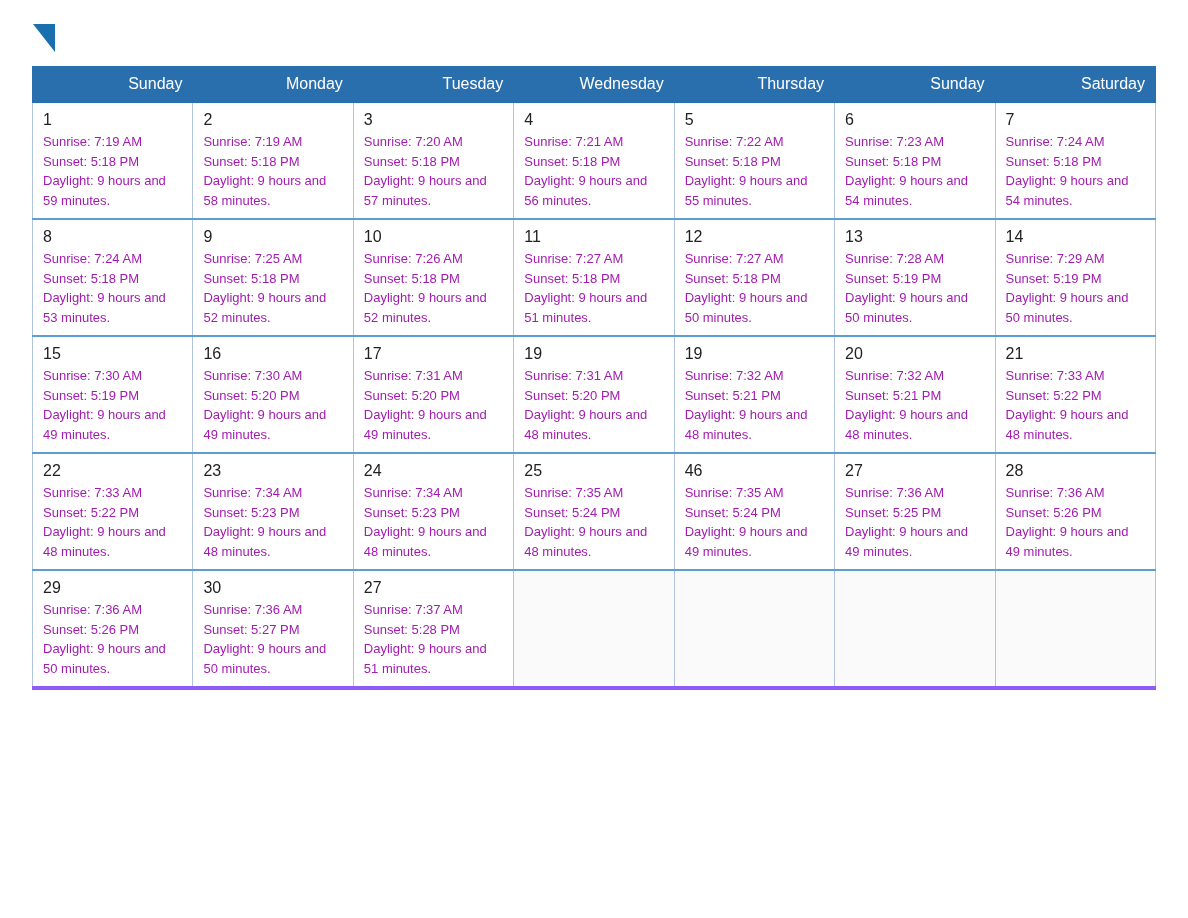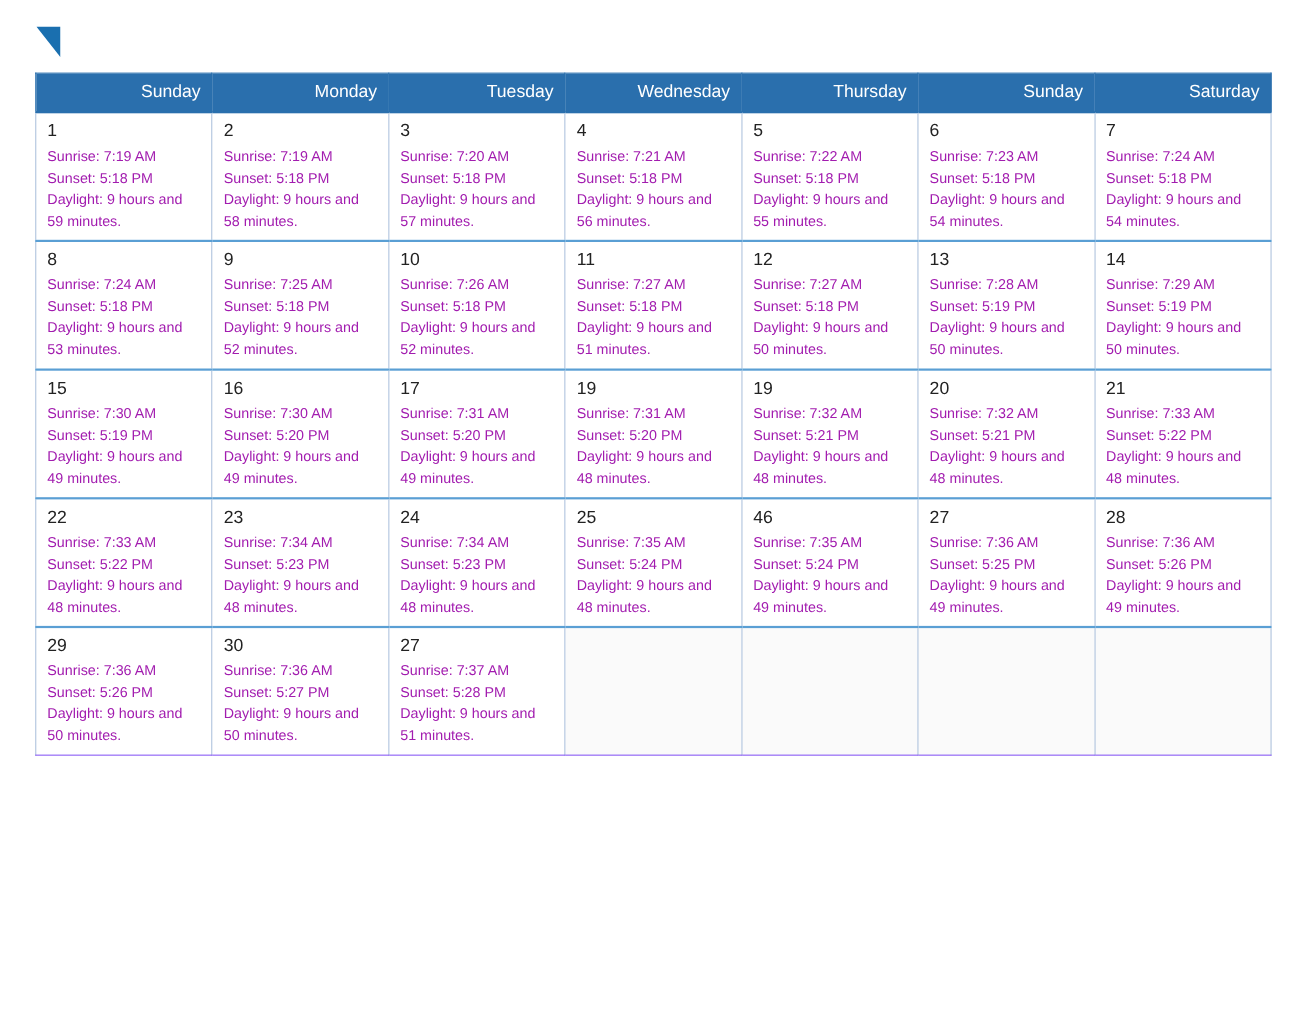--- a/index.html
+++ b/index.html
@@ -85,21 +85,21 @@
     .calendar-table tbody tr td .day-info {
       font-size: 13px;
       color: #a21caf;
       line-height: 1.5;
     }
     .calendar-table tbody tr td.empty {
       background: #fafafa;
     }
     
     .calendar-table tbody tr td {
-      border-bottom: 1px solid #8b5cf6;
+      border-bottom: 4px solid #8b5cf6;
     }
     .calendar-table tbody tr:not(:last-child) td {
       border-bottom: 2px solid #5a9fd4;
     }
     .last-row td {
       height: 110px;
     }
   </style>
 </head>
 <body>

